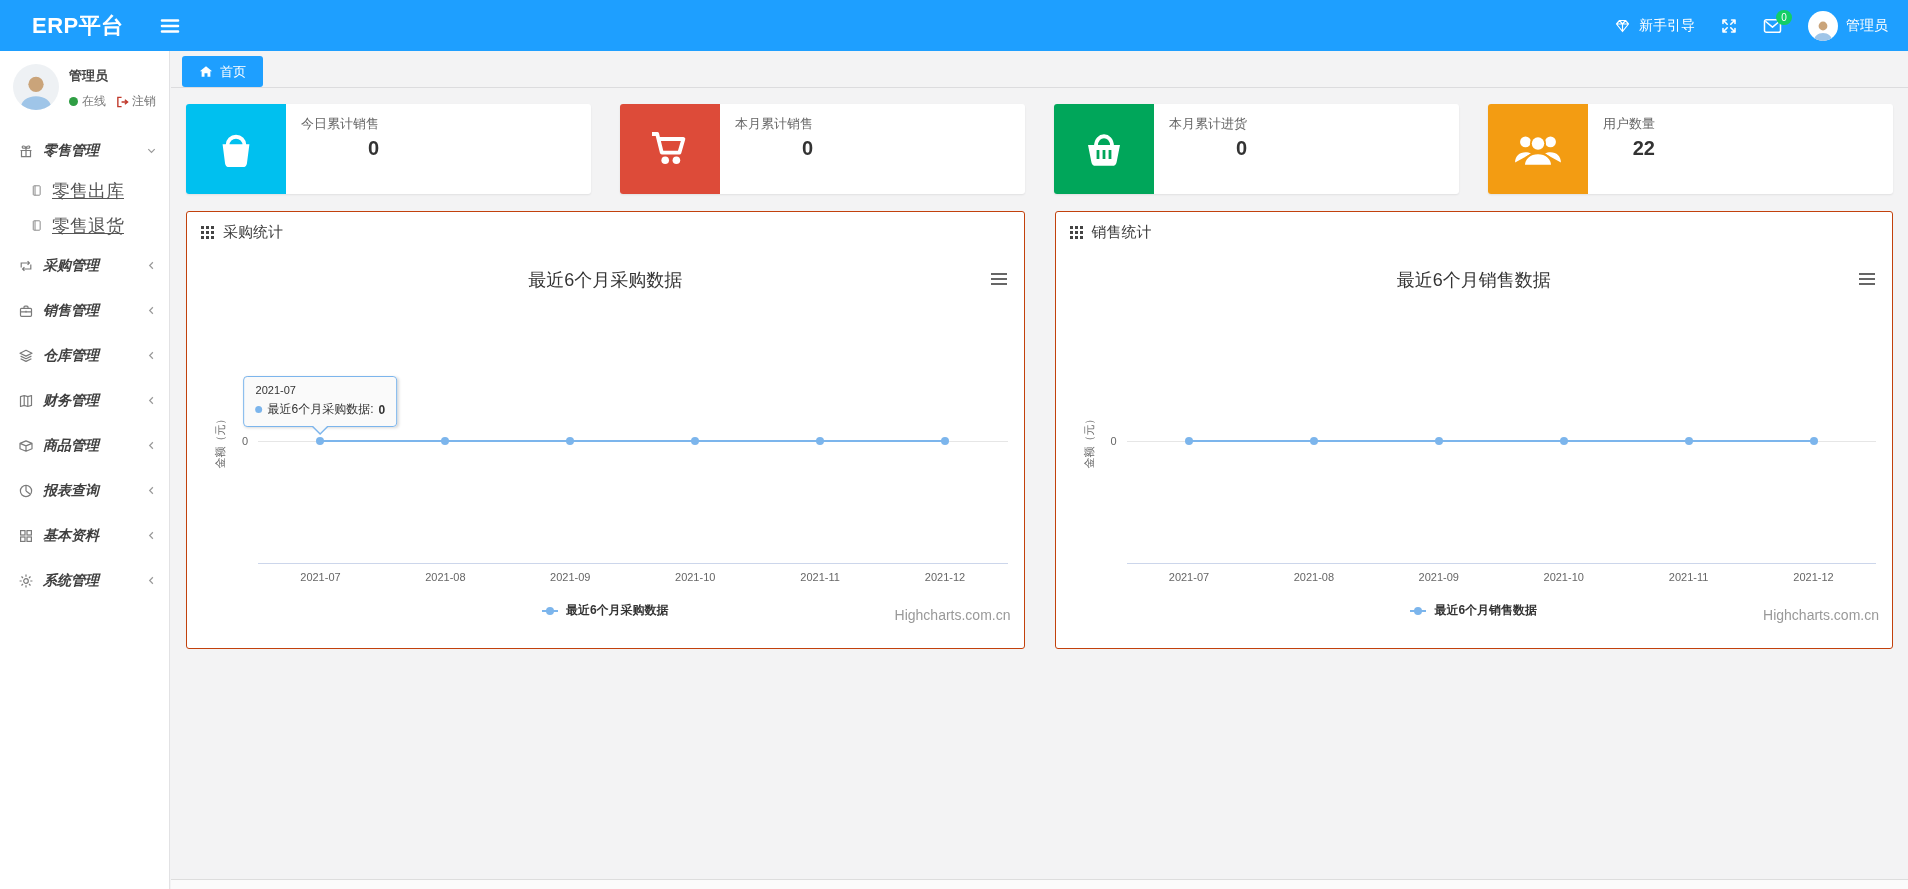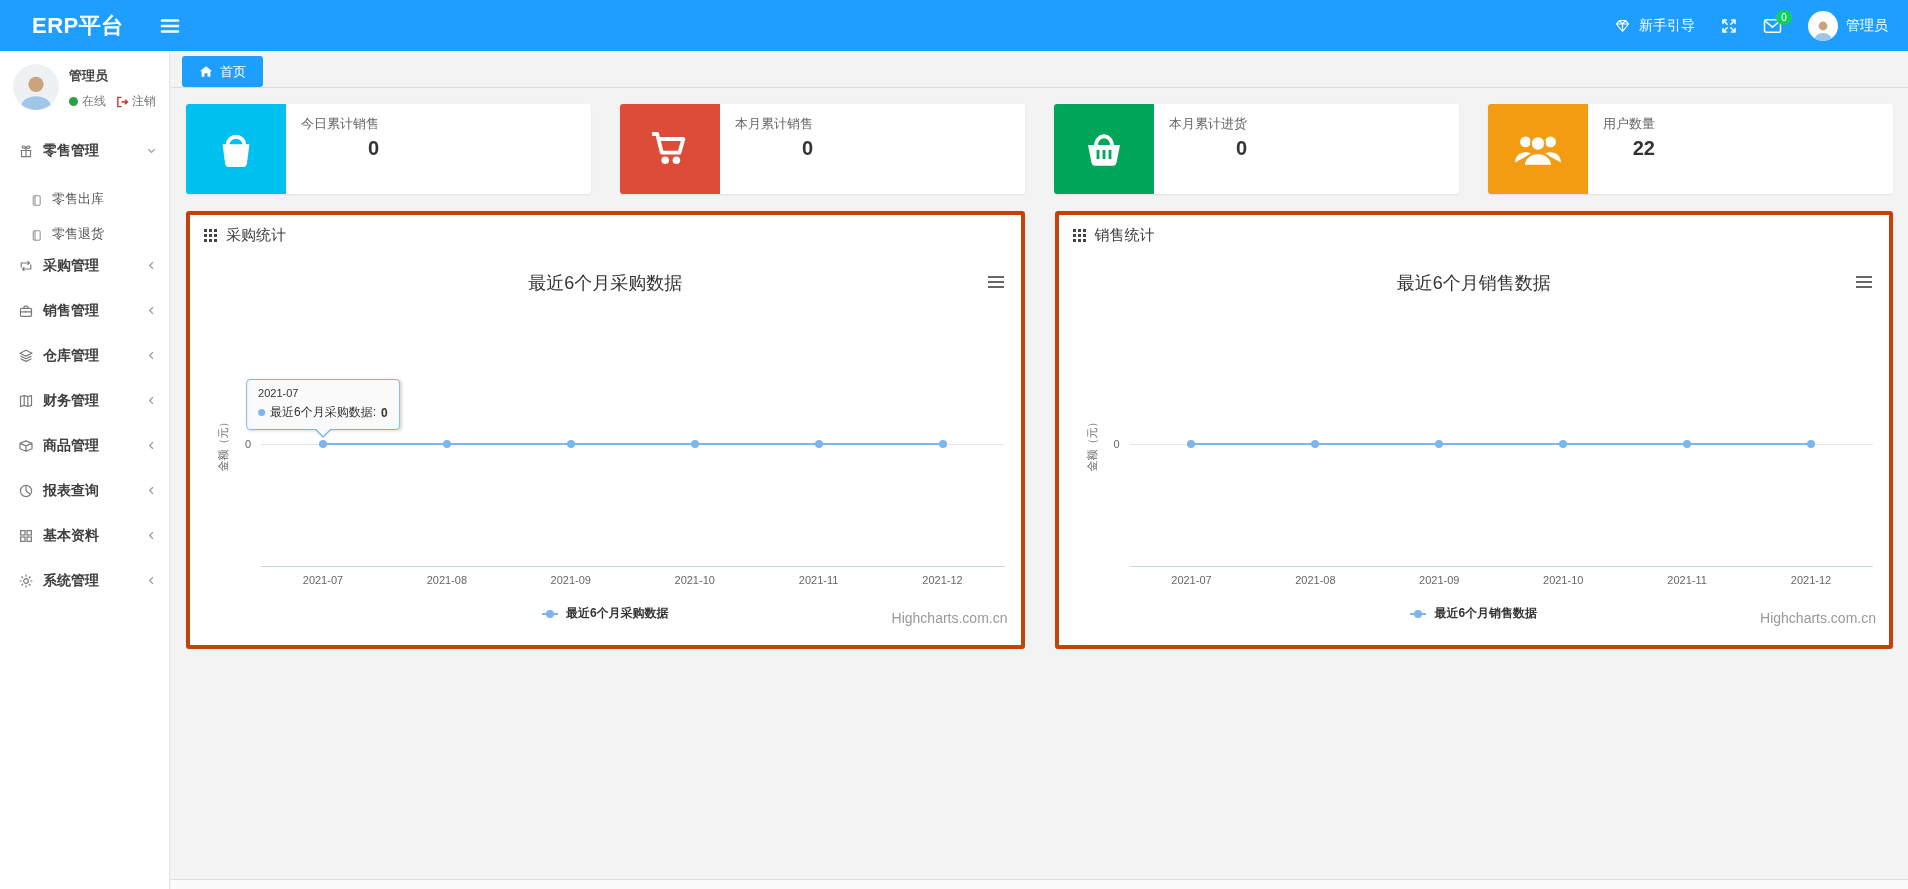--- a/index.html
+++ b/index.html
@@ -38,46 +38,46 @@
     display:flex; align-items:flex-end; justify-content:center;
   }
   .side-user-info { padding-top:3px; }
   .side-user-name { font-size:13px; color:#444; font-weight:bold; margin-bottom:8px; }
   .side-user-status { font-size:12px; color:#777; display:flex; align-items:center; gap:4px; }
   .dot-online { width:9px; height:9px; border-radius:50%; background:#2f9e44; display:inline-block; }
   .logout-link { display:flex; align-items:center; gap:3px; cursor:pointer; margin-left:6px; color:#777; }
   .menu { margin-top:6px; }
   .menu-item {
     height:45px; display:flex; align-items:center; padding:0 12px 0 18px;
-    cursor:pointer; color:#3f3f3f; font-size:14px; font-weight:bold;
+    cursor:pointer; color:#3f3f3f; font-size:14px; font-weight:bold;font-style:italic;
   }
   .menu-item .mi-icon { width:16px; height:16px; margin-right:9px; flex:none; display:flex; }
   .menu-item .chev { margin-left:auto; display:flex; }
   .submenu-item {
-    height:35px; display:flex; align-items:flex-end; padding:0 12px 0 30px;
-    cursor:pointer; color:#555; font-size:13px;
+    height:35px; display:flex; align-items:center; padding:0 12px 0 30px;
+    cursor:pointer; color:#555; font-size:18px;text-decoration:underline;
   }
   .submenu-item .mi-icon { width:14px; height:14px; margin-right:8px; display:flex; }
   
   .main { position:absolute; left:171px; top:51px; right:0; bottom:0; }
   .tabstrip { height:37px; padding:5px 0 0 11px; border-bottom:1px solid #dcdcde; }
   .tab {
     display:inline-flex; align-items:center; gap:7px; height:31px; padding:0 17px;
     background:#1e9fff; color:#fff; font-size:13px; border-radius:3px; cursor:pointer;
   }
   
   .cards { display:flex; gap:29px; margin:16px 15px 0 15px; }
   .card { flex:1; height:90px; background:#fff; border-radius:3px; box-shadow:0 1px 2px rgba(0,0,0,.08); display:flex; overflow:hidden; }
   .card-icon { width:100px; flex:none; display:flex; align-items:center; justify-content:center; }
   .card-body { padding:11px 15px;text-align:right; }
   .card-label { font-size:13px; color:#666; }
   .card-value { font-size:20px; font-weight:bold; color:#333; margin-top:4px; }
   
   .panels { display:flex; gap:30px; margin:17px 15px 0 15px; }
-  .panel { flex:1; background:#fff; border:4px solid #c2410c; border-radius:3px; height:438px; }
+  .panel { flex:1; background:#fff; border:1px solid #c2410c; border-radius:3px; height:438px; }
   .panel-header { height:40px; display:flex; align-items:center; gap:9px; padding:0 14px; font-size:15px; color:#3c3c3c; }
   .hc-chart { position:relative; height:396px; }
   .hc-title { position:absolute; top:16px; left:0; right:0; text-align:center; font-size:18px; color:#333; }
   .hc-export { position:absolute; top:21px; right:17px; cursor:pointer; width:16px; }
   .hc-export i { display:block; height:2px; background:#666; margin-bottom:3px; }
   .hc-plotarea { position:absolute; left:71px; right:16px; top:0; height:312px; border-bottom:1px solid #ccd6eb; }
   .hc-gridline { position:absolute; left:0; right:0; top:189px; height:1px; background:#e6e6e6; }
   .hc-line { position:absolute; top:188px; height:2px; background:#7cb5ec; border-radius:1px; }
   .hc-marker { position:absolute; top:189px; width:8px; height:8px; border-radius:50%; background:#7cb5ec; transform:translate(-50%,-50%); }
   .hc-xlabel { position:absolute; top:319px; transform:translateX(-50%); font-size:11px; color:#666; white-space:nowrap; }

